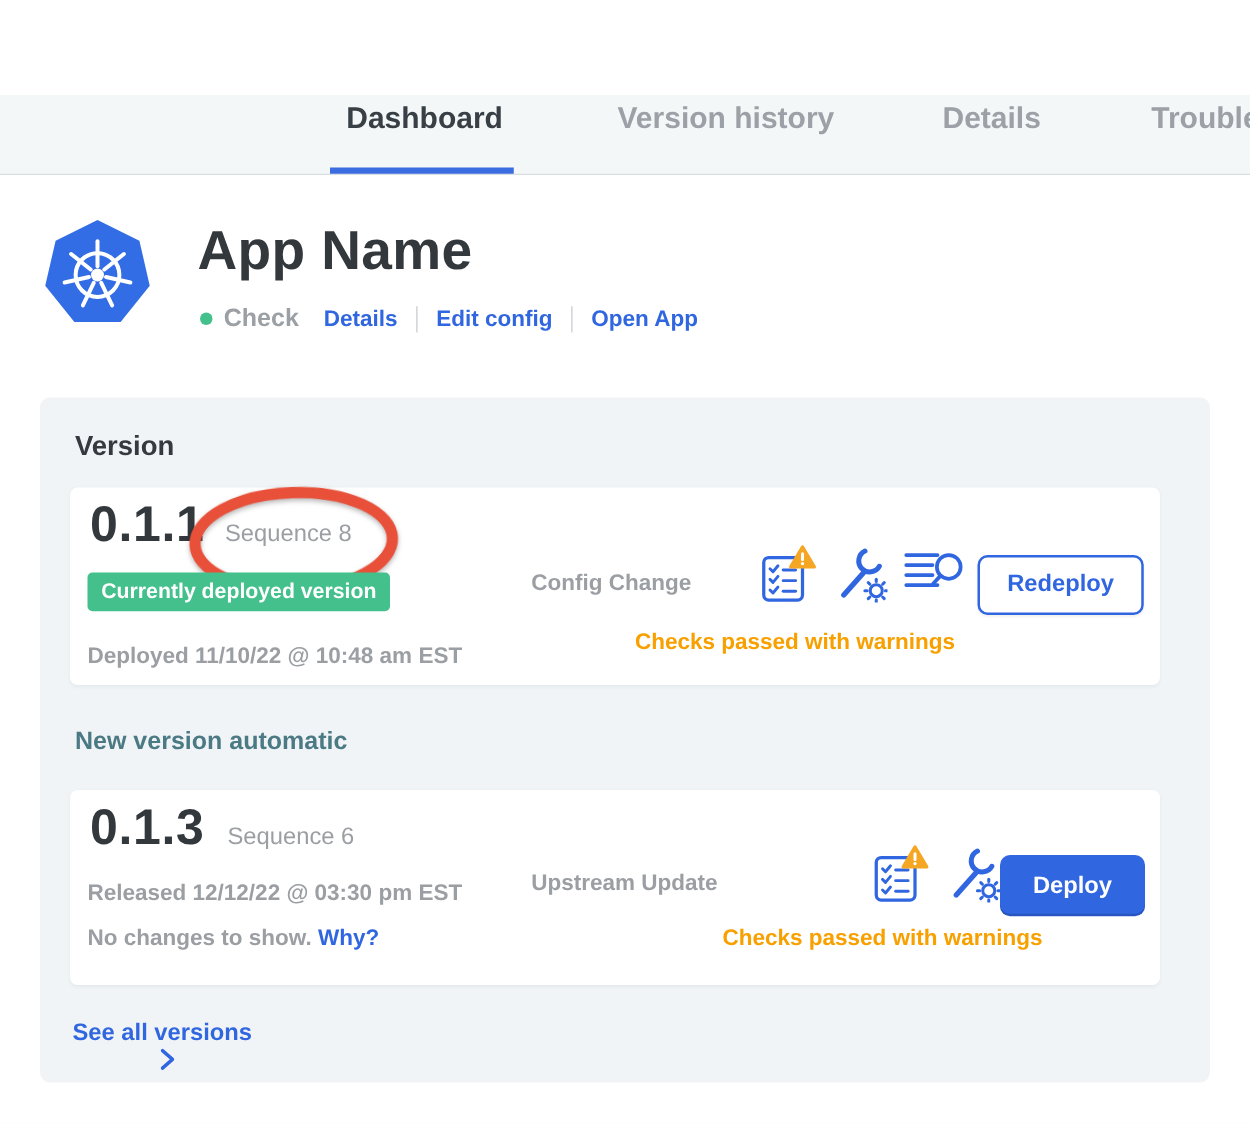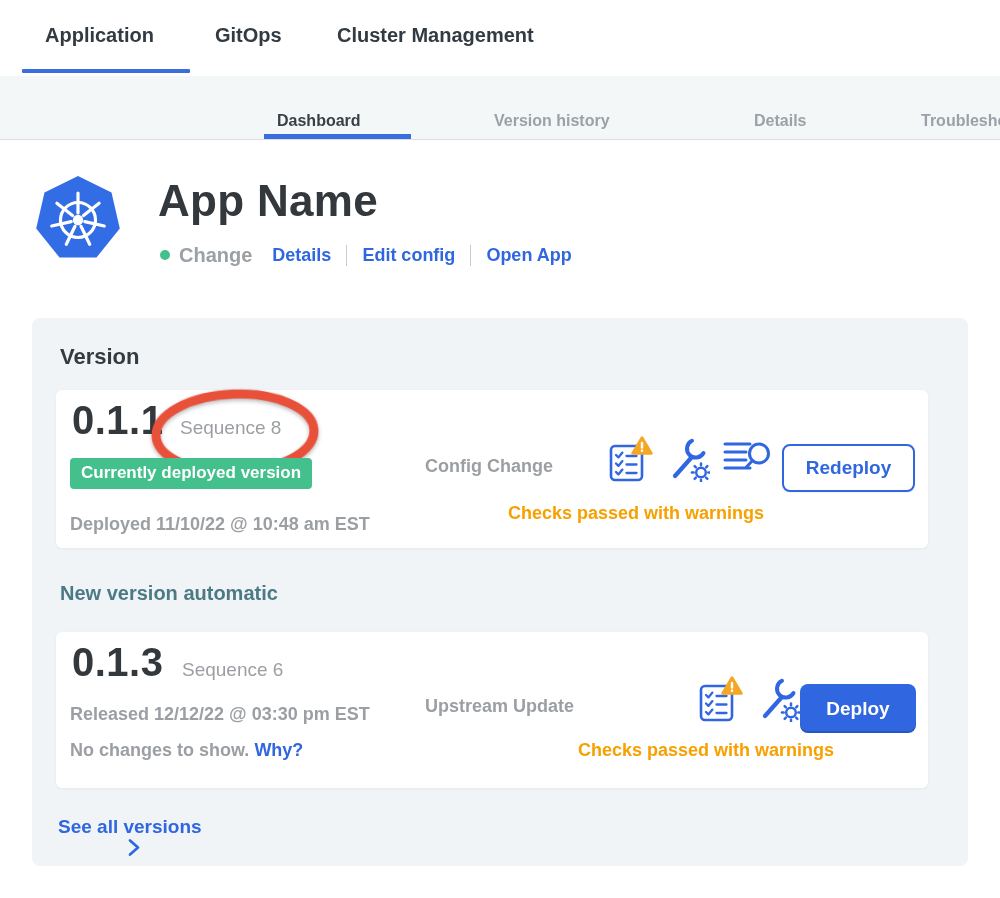--- a/index.html
+++ b/index.html
@@ -10,21 +10,21 @@
     -webkit-font-smoothing:antialiased;
   }
 
   
   .topnav { position:absolute; left:0; top:0; width:1000px; height:76px; background:#fff; }
   .topnav .tab { position:absolute; top:24px; font-size:20px; font-weight:700; color:#323a42; cursor:pointer; white-space:nowrap; }
   .topnav-underline { position:absolute; left:22px; top:69px; width:168px; height:4px; background:#3b6ce0; border-radius:1px; }
 
   
   .subnav { position:absolute; left:0; top:76px; width:1000px; height:64px; background:#f4f7f8; border-bottom:1px solid #d9dee2; }
-  .subnav .tab { position:absolute; top:36px; font-size:16px; font-weight:600; color:#9ba1a6; cursor:pointer; white-space:nowrap; }
+  .subnav .tab { position:absolute; top:5px; font-size:24px; font-weight:600; color:#9ba1a6; cursor:pointer; white-space:nowrap; }
   .subnav .tab.active { color:#383f45; font-weight:700; }
   .subnav-underline { position:absolute; left:264px; bottom:0; width:147px; height:5px; background:#3b6ce0; }
 
   
   .app-logo { position:absolute; left:34px; top:174px; width:88px; height:90px; }
   .app-title { position:absolute; left:158px; top:176px; font-size:44px; font-weight:700; color:#33383d; letter-spacing:.3px; }
   .status-row { position:absolute; left:160px; top:242px; height:26px; display:flex; align-items:center; }
   .status-dot { width:10px; height:10px; border-radius:50%; background:#44c08c; margin-right:9px; }
   .status-text { font-size:20px; font-weight:700; color:#9ba0a5; margin-right:20px; }
   .hlink { font-size:18px; font-weight:700; color:#3066e0; cursor:pointer; white-space:nowrap; }
@@ -68,26 +68,20 @@
   .see-all { position:absolute; left:26px; top:498px; display:flex; align-items:center; cursor:pointer;flex-direction:column; }
   .see-all .lbl { font-size:19px; font-weight:700; color:#3066e0; margin-right:8px; }
 
   .annotation { position:absolute; left:90px; top:-6px; width:178px; height:98px; pointer-events:none; }
 </style>
 </head>
 <body>
 
 <div id="screen">
 
-  <div class="topnav">
-    <div class="tab" style="left:45px">Application</div>
-    <div class="tab" style="left:215px">GitOps</div>
-    <div class="tab" style="left:337px">Cluster Management</div>
-    <div class="topnav-underline"></div>
-  </div>
 
   <div class="subnav">
     <div class="tab active" style="left:277px">Dashboard</div>
     <div class="tab" style="left:494px">Version history</div>
     <div class="tab" style="left:754px">Details</div>
     <div class="tab" style="left:921px">Troubleshoot</div>
     <div class="subnav-underline"></div>
   </div>
 
   <svg class="app-logo" viewBox="0 0 88 90">
@@ -101,21 +95,21 @@
       <line x1="41" y1="52.3" x2="32.3" y2="70.3"></line>
       <line x1="37.2" y1="47.6" x2="17.7" y2="52"></line>
       <line x1="38.5" y1="41.6" x2="22.9" y2="29.2"></line>
     </g>
     <circle cx="44" cy="46" r="5.2" fill="#fff"></circle>
   </svg>
   <div class="app-title">App Name</div>
 
   <div class="status-row">
     <div class="status-dot"></div>
-    <div class="status-text">Change</div>
+    <div class="status-text">Check</div>
     <div class="hlink">Details</div>
     <div class="vdiv"></div>
     <div class="hlink">Edit config</div>
     <div class="vdiv"></div>
     <div class="hlink">Open App</div>
   </div>
 
   <div class="panel">
     <div class="panel-title">Version</div>
 

